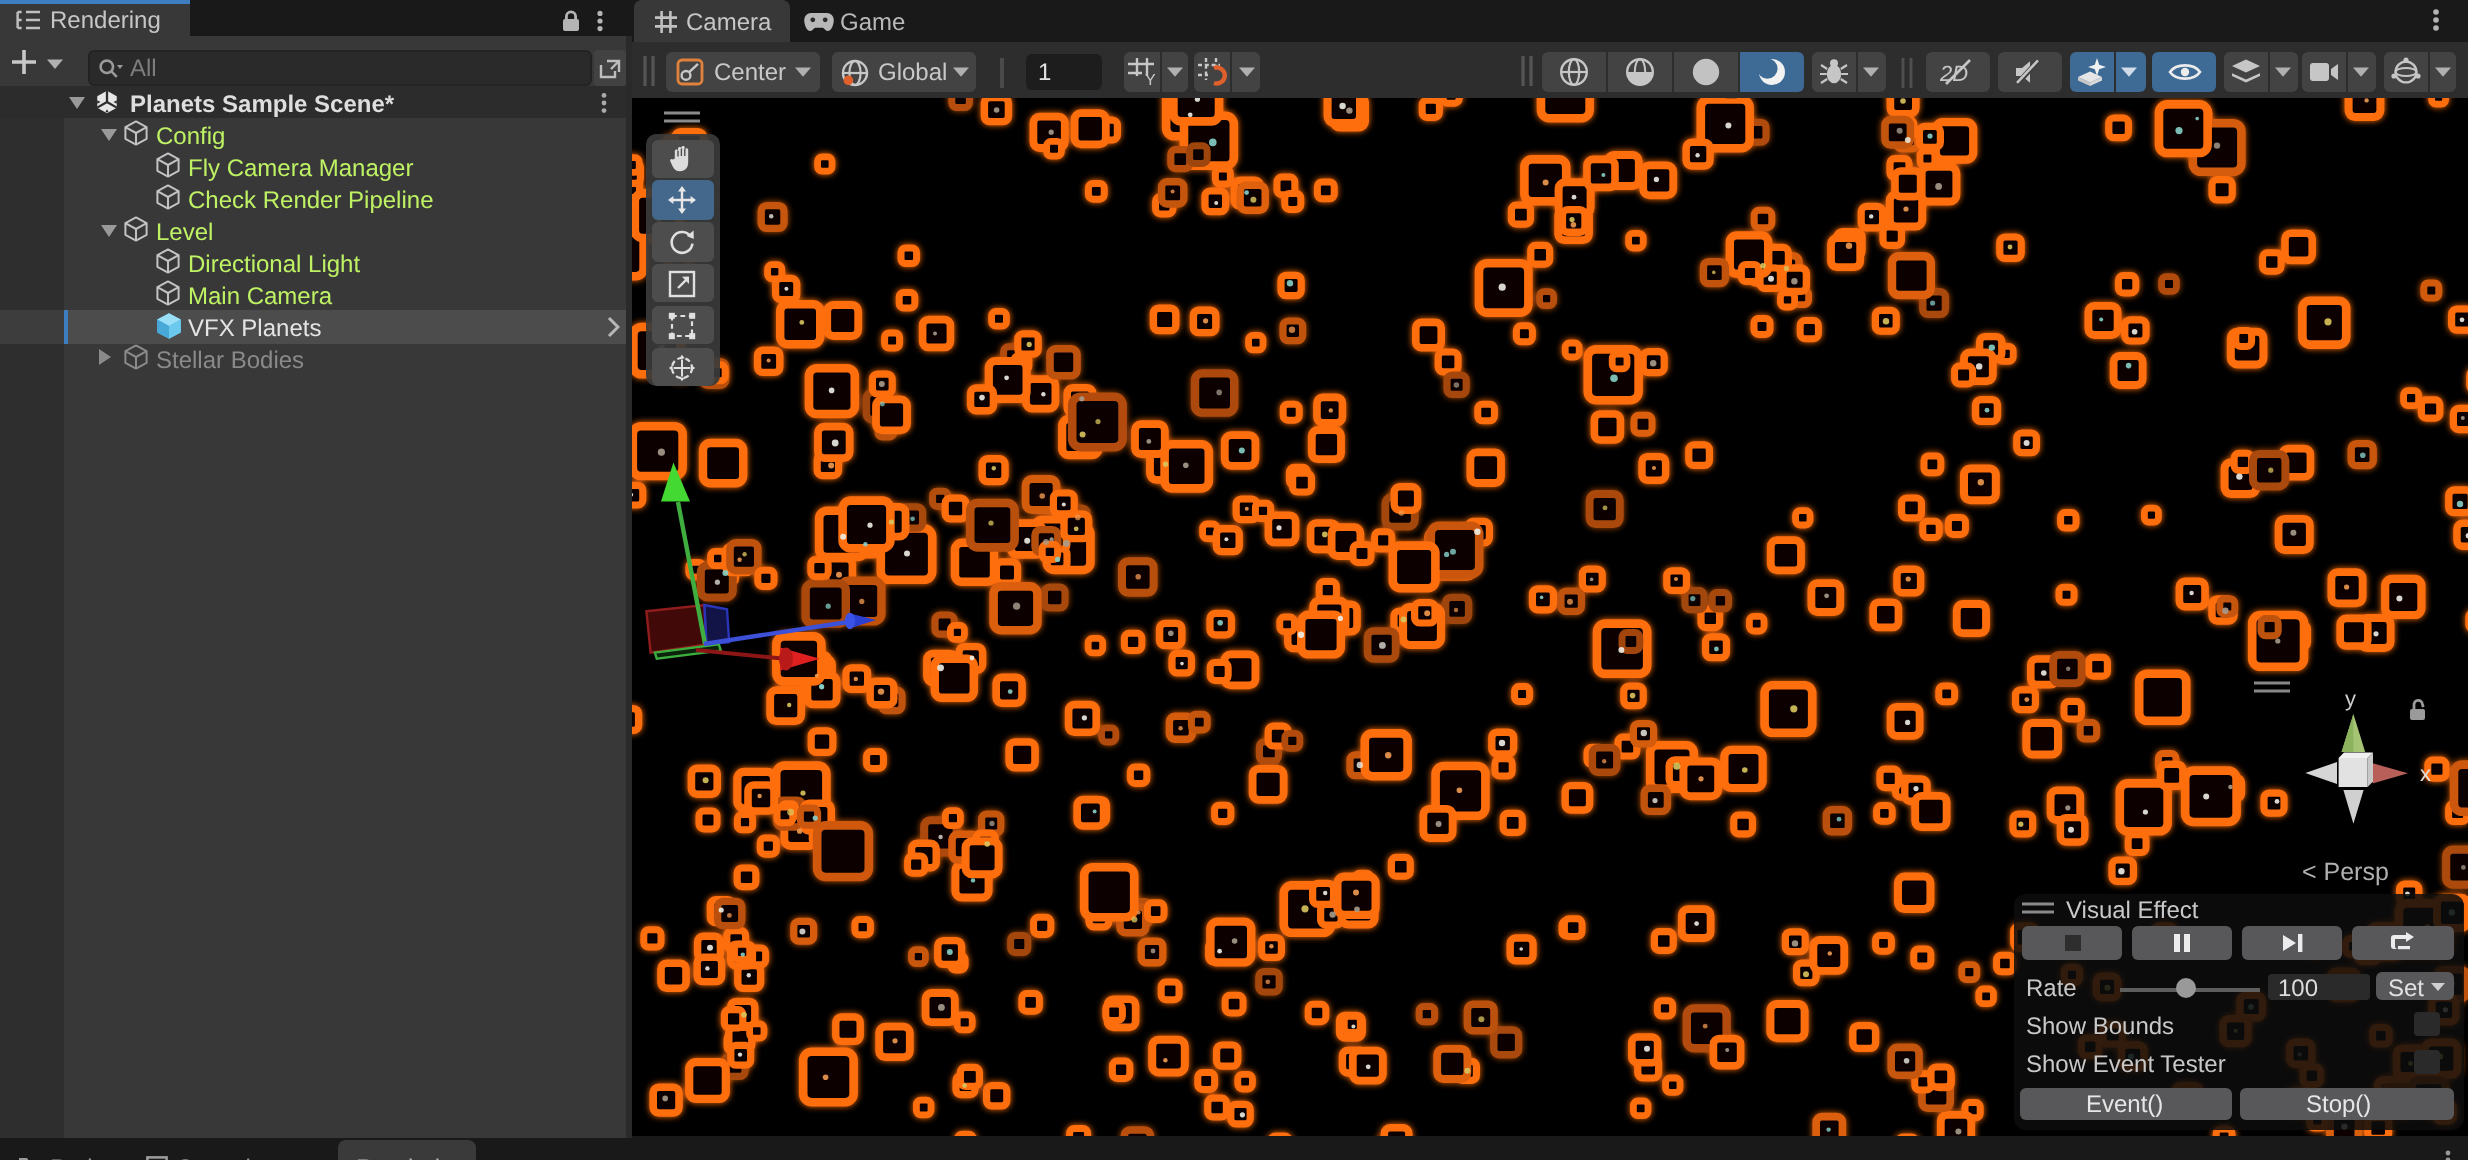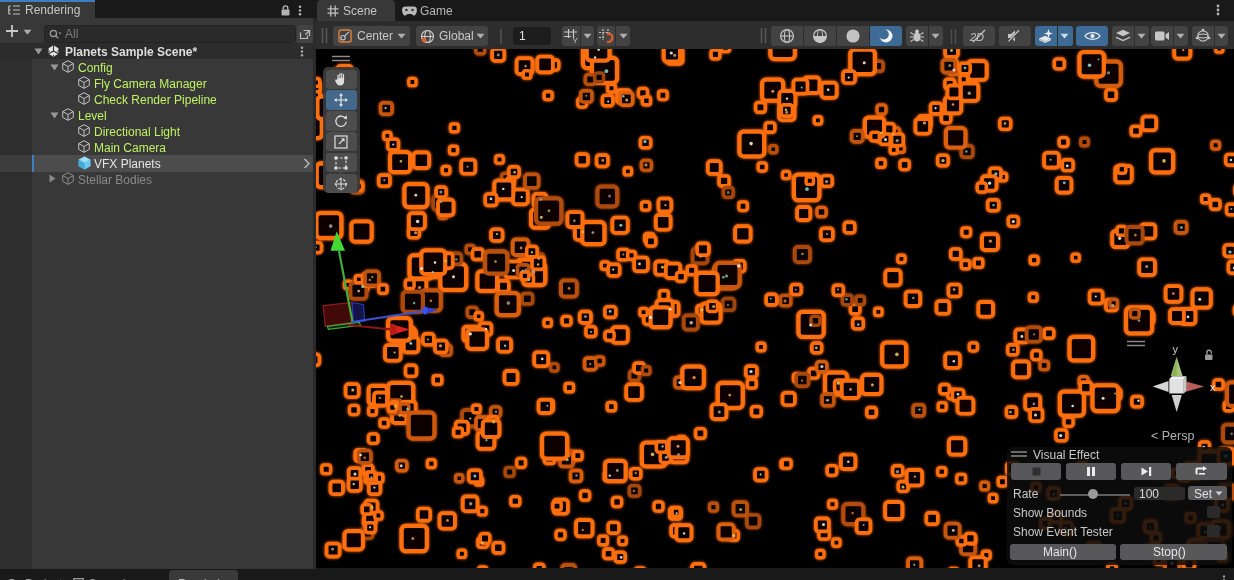--- a/index.html
+++ b/index.html
@@ -164,21 +164,21 @@
 </div>
 
 <div class="abs" style="left:316px;top:0;width:918px;height:568px;background:#191919">
 
   <div class="abs" style="left:1px;top:0;width:78px;height:21px;background:#383838;border-radius:4px 4px 0 0"></div>
   <svg class="ic" style="left:11px;top:5px" width="12" height="12" viewBox="0 0 12 12">
     <g stroke="#c0c0c0" stroke-width="1.3">
         <path d="M3.8 0.5 V11.5 M8.2 0.5 V11.5 M0.5 3.8 H11.5 M0.5 8.2 H11.5"></path>
       </g>
   </svg>
-  <div class="txt" style="left:27px;top:4px;color:#c6c6c6">Scene</div>
+  <div class="txt" style="left:27px;top:4px;color:#c6c6c6">Camera</div>
   <svg class="ic" style="left:86px;top:6px" width="15" height="10" viewBox="0 0 15 10">
     <path fill="#b8b8b8" d="M3.5 0.5 h8 a3.4 3.4 0 0 1 3.4 3.4 c0 2.5-1.2 5.6-3 5.6 c-1.3 0-1.8-1.6-2.6-1.6 h-3.6 c-0.8 0-1.3 1.6-2.6 1.6 c-1.8 0-3-3.1-3-5.6 A3.4 3.4 0 0 1 3.5 0.5 Z"></path>
     <circle cx="4.4" cy="3.9" r="1.2" fill="#2a2a2a"></circle>
       <circle cx="10.6" cy="3.9" r="1.2" fill="#2a2a2a"></circle>
   </svg>
   <div class="txt" style="left:104px;top:4px;color:#b8b8b8">Game</div>
   <svg class="ic" style="left:900px;top:4px" width="4" height="12" viewBox="0 0 4 12">
     <circle cx="2" cy="2" r="1.4" fill="#b4b4b4"></circle>
       <circle cx="2" cy="6" r="1.4" fill="#b4b4b4"></circle>
       <circle cx="2" cy="10" r="1.4" fill="#b4b4b4"></circle>
@@ -1314,21 +1314,21 @@
     <div class="abs" style="left:872px;top:437px;width:39px;height:14px;background:#58585b;border-radius:3px"></div>
     <div class="txt" style="left:878px;top:438px;color:#e0e0e0">Set</div>
     <svg class="ic" style="left:899px;top:442px" width="8" height="5" viewBox="0 0 8 5">
         <path d="M0.5 0.5 H7.5 L4 4.5 Z" fill="#cfcfcf"></path>
       </svg>
     <div class="txt" style="left:697px;top:457px;color:#c8c8c8">Show Bounds</div>
     <div class="abs" style="left:891px;top:457px;width:13px;height:12px;background:#2a2a2a;border-radius:2px"></div>
     <div class="txt" style="left:697px;top:476px;color:#c8c8c8">Show Event Tester</div>
     <div class="abs" style="left:891px;top:476px;width:13px;height:12px;background:#2a2a2a;border-radius:2px"></div>
     <div class="abs" style="left:694px;top:495px;width:106px;height:16px;background:#58585b;border-radius:3px"></div>
-    <div class="txt" style="left:727px;top:496px;color:#e6e6e6">Main()</div>
+    <div class="txt" style="left:727px;top:496px;color:#e6e6e6">Event()</div>
     <div class="abs" style="left:804px;top:495px;width:107px;height:16px;background:#58585b;border-radius:3px"></div>
     <div class="txt" style="left:837px;top:496px;color:#e6e6e6">Stop()</div>
   </div>
 </div>
 
 <div class="abs" style="left:0;top:569px;width:1234px;height:11px;background:#191919">
   <div class="abs" style="left:169px;top:1px;width:69px;height:10px;background:#3a3a3a;border-radius:4px 4px 0 0"></div>
   <div class="txt" style="left:178px;top:8px;color:#b6b6b6">Rendering</div>
   <svg class="ic" style="left:9px;top:9px" width="11" height="10" viewBox="0 0 11 10">
     <path fill="#9a9a9a" d="M0.5 1 h4 l1 1.5 h5 V9 H0.5 Z"></path>

